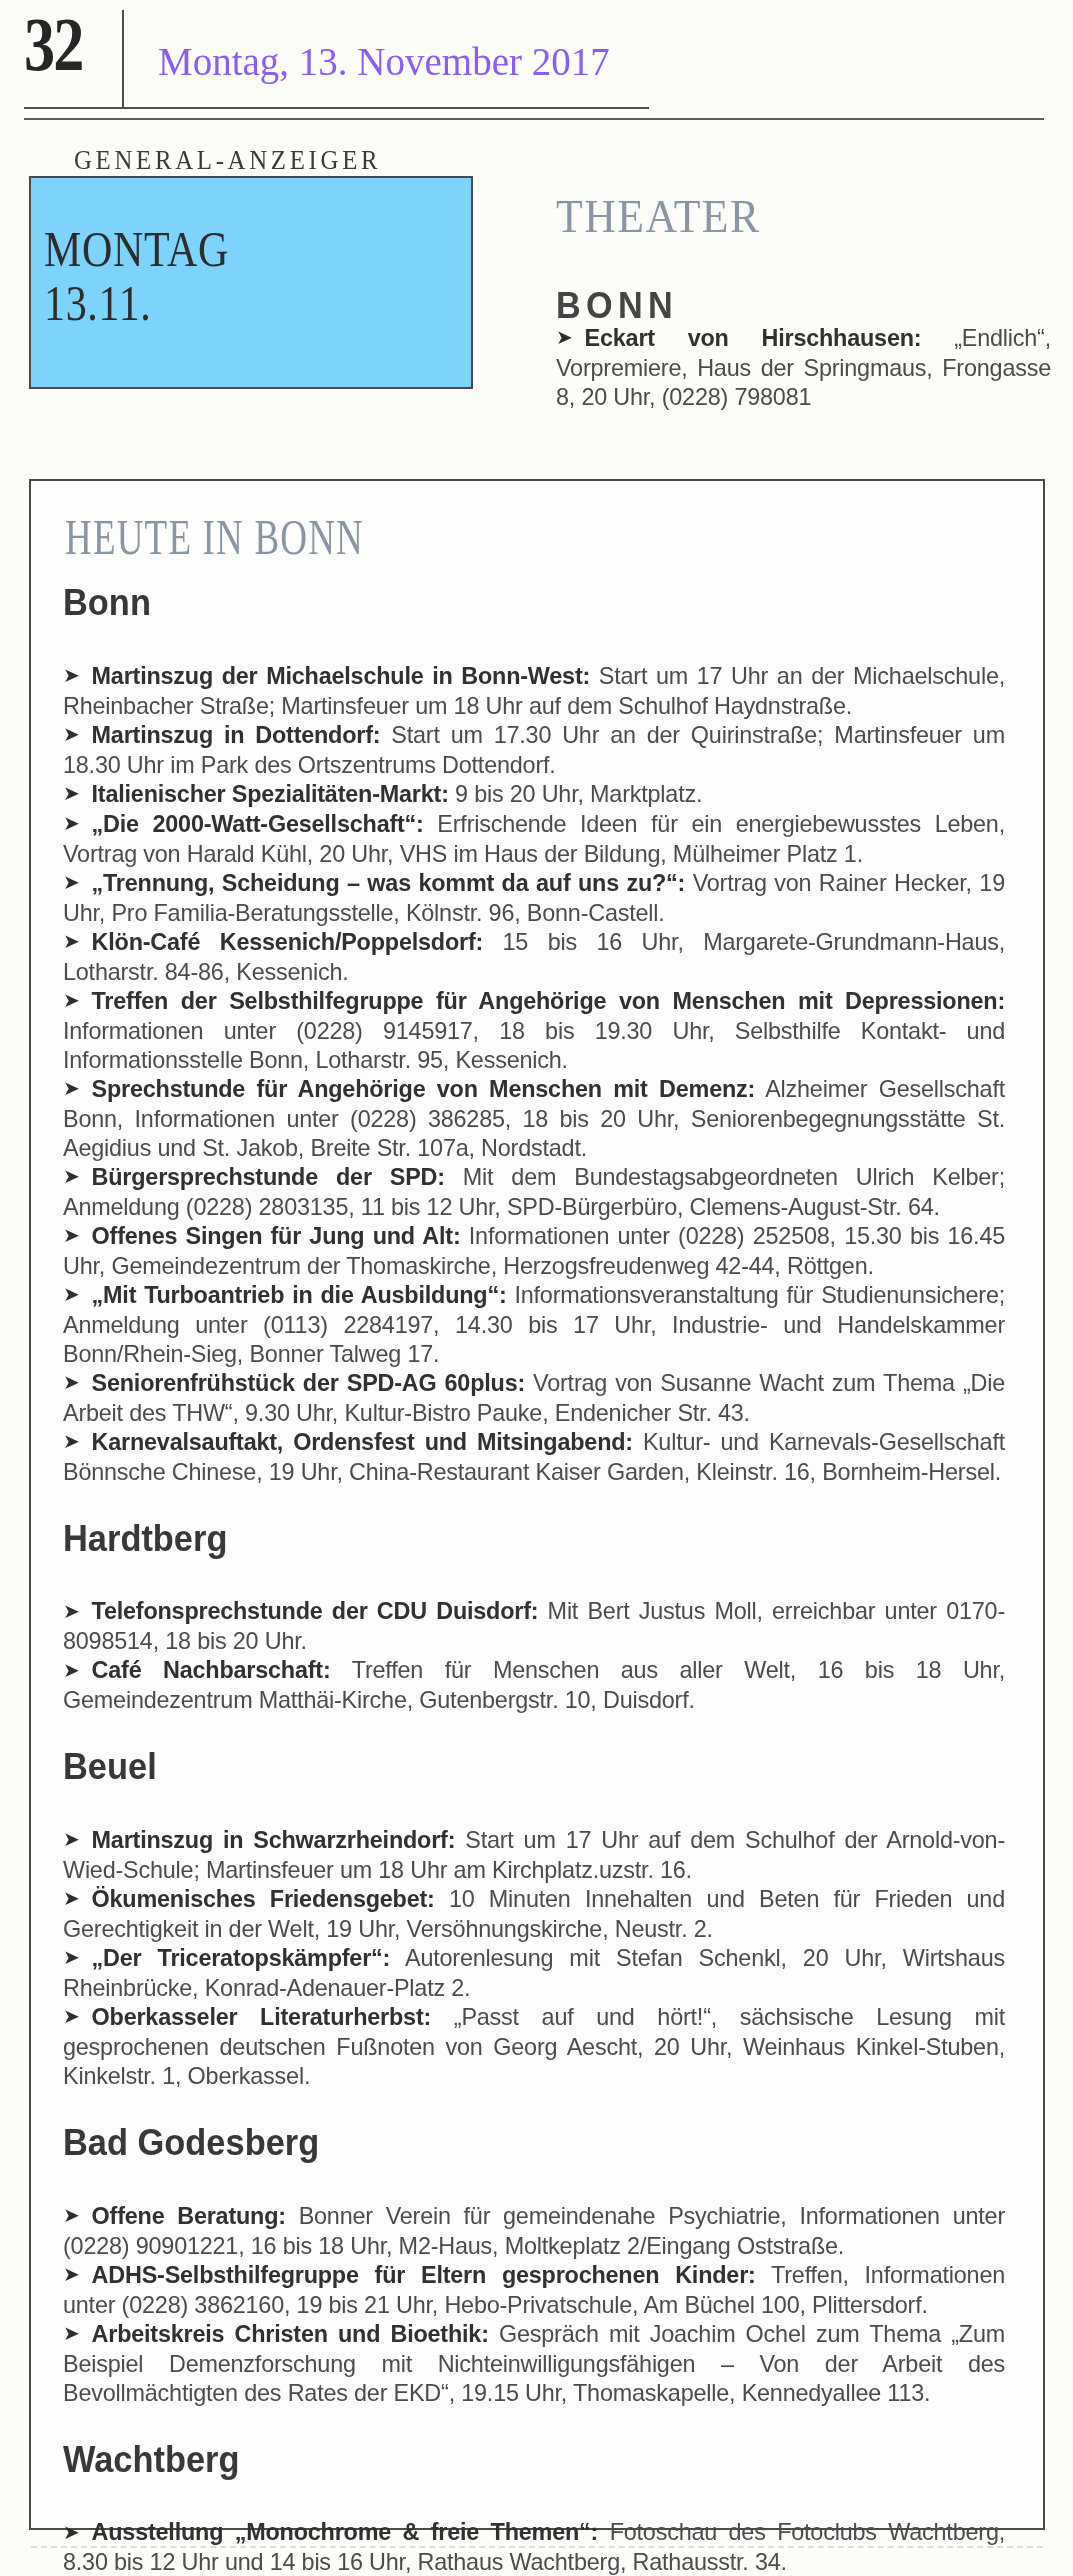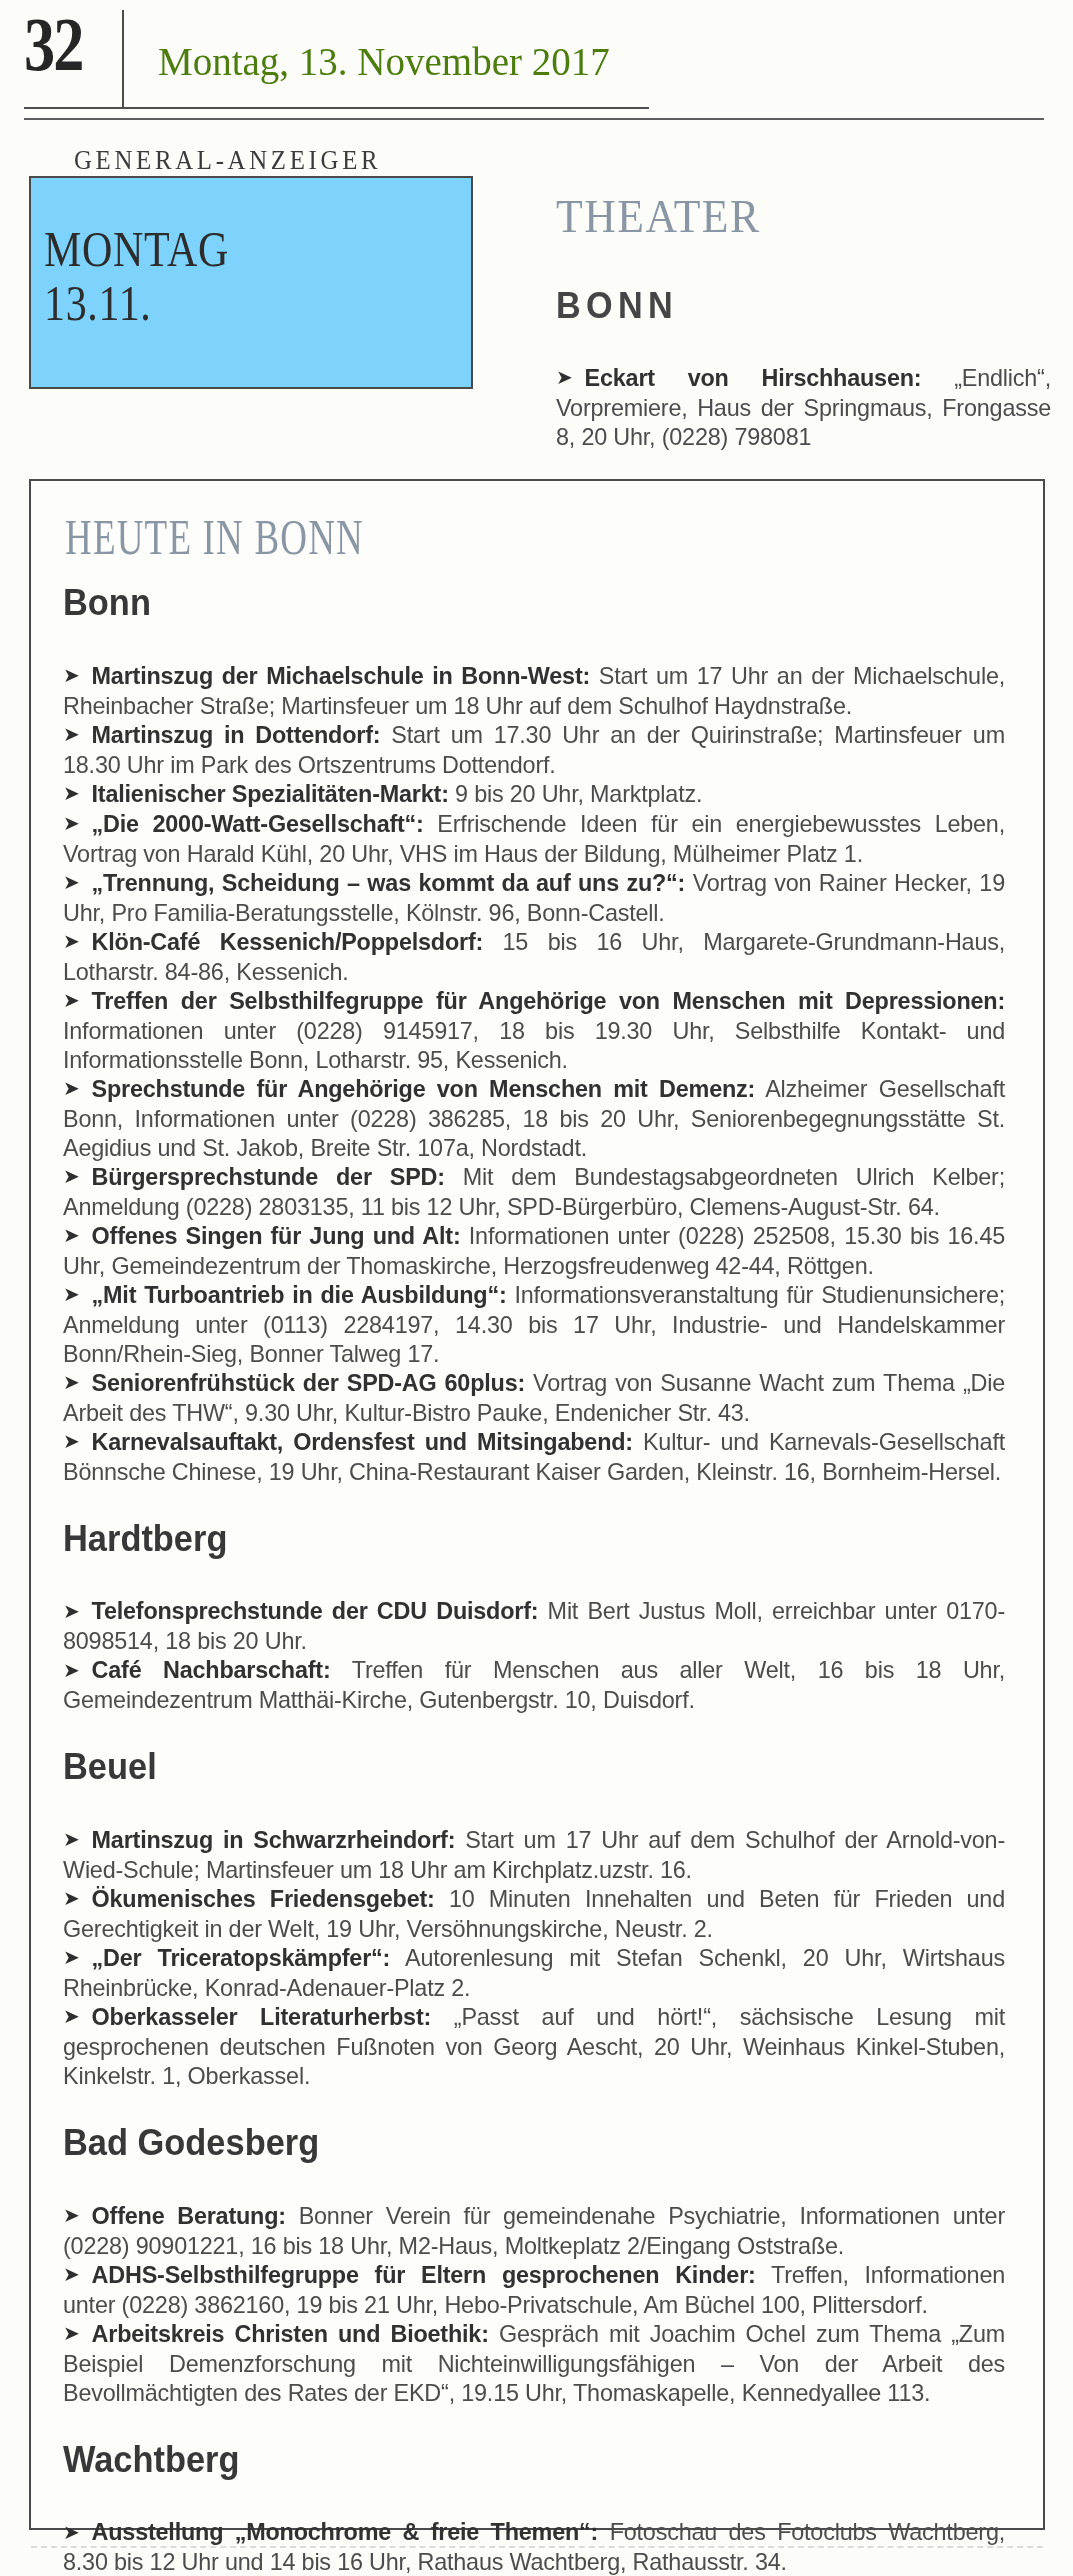--- a/index.html
+++ b/index.html
@@ -12,21 +12,21 @@
   
   .page-number{
     position:absolute;left:24px;top:6.4px;
     font-family:"Liberation Serif", serif;font-weight:700;
     font-size:76px;line-height:1;color:#262626;letter-spacing:-2.4px;
     transform:scaleX(0.82);transform-origin:left top;
   }
   .header-vrule{position:absolute;left:122px;top:9.7px;width:1.6px;height:98px;background:#4c4c4c;}
   .page-date{
     position:absolute;left:158px;top:42px;
-    font-family:"Liberation Serif", serif;font-size:39px;line-height:1;color:#4d7c0f;
+    font-family:"Liberation Serif", serif;font-size:39px;line-height:1;color:#8b5cf6;
   }
   .hrule-1{position:absolute;left:24px;top:107px;width:625px;height:2.4px;background:#4f4f4f;}
   .hrule-2{position:absolute;left:24px;top:118px;width:1020px;height:1.6px;background:#5e5e5e;}
   .masthead{
     position:absolute;left:74px;top:147px;
     font-family:"Liberation Serif", serif;font-size:27px;line-height:1;
     letter-spacing:4px;color:#3b3b3b;transform:scaleX(0.92);transform-origin:left top;
   }
   
   .day-box{
@@ -44,21 +44,21 @@
   .theater-title{
     font-family:"Liberation Serif", serif;font-weight:400;
     font-size:47px;line-height:1;color:#8a96a4;letter-spacing:1.6px;margin:0;
     transform:scaleX(0.93);transform-origin:left top;white-space:nowrap;
   }
   .theater-city{
     font-family:"Liberation Sans", sans-serif;font-weight:700;
     font-size:36px;line-height:1;color:#454545;letter-spacing:5.6px;
     margin:48px 0 0 0;transform:scaleX(0.95);transform-origin:left top;
   }
-  .theater-items{margin-top:40px;width:495px;}
+  .theater-items{width:495px;}
   
   .main-box{
     position:absolute;left:29px;top:479px;width:1016px;height:2051px;
     border:2.4px solid #4a4a4a;box-sizing:border-box;background:#fdfdfb;
     padding:31px 38px 0 32px;
   }
   .heute-title{
     font-family:"Liberation Serif", serif;font-weight:400;
     font-size:50px;line-height:1;color:#8a96a4;letter-spacing:1.6px;margin:0 0 0 1.6px;
     transform:scaleX(0.74);transform-origin:left top;white-space:nowrap;

